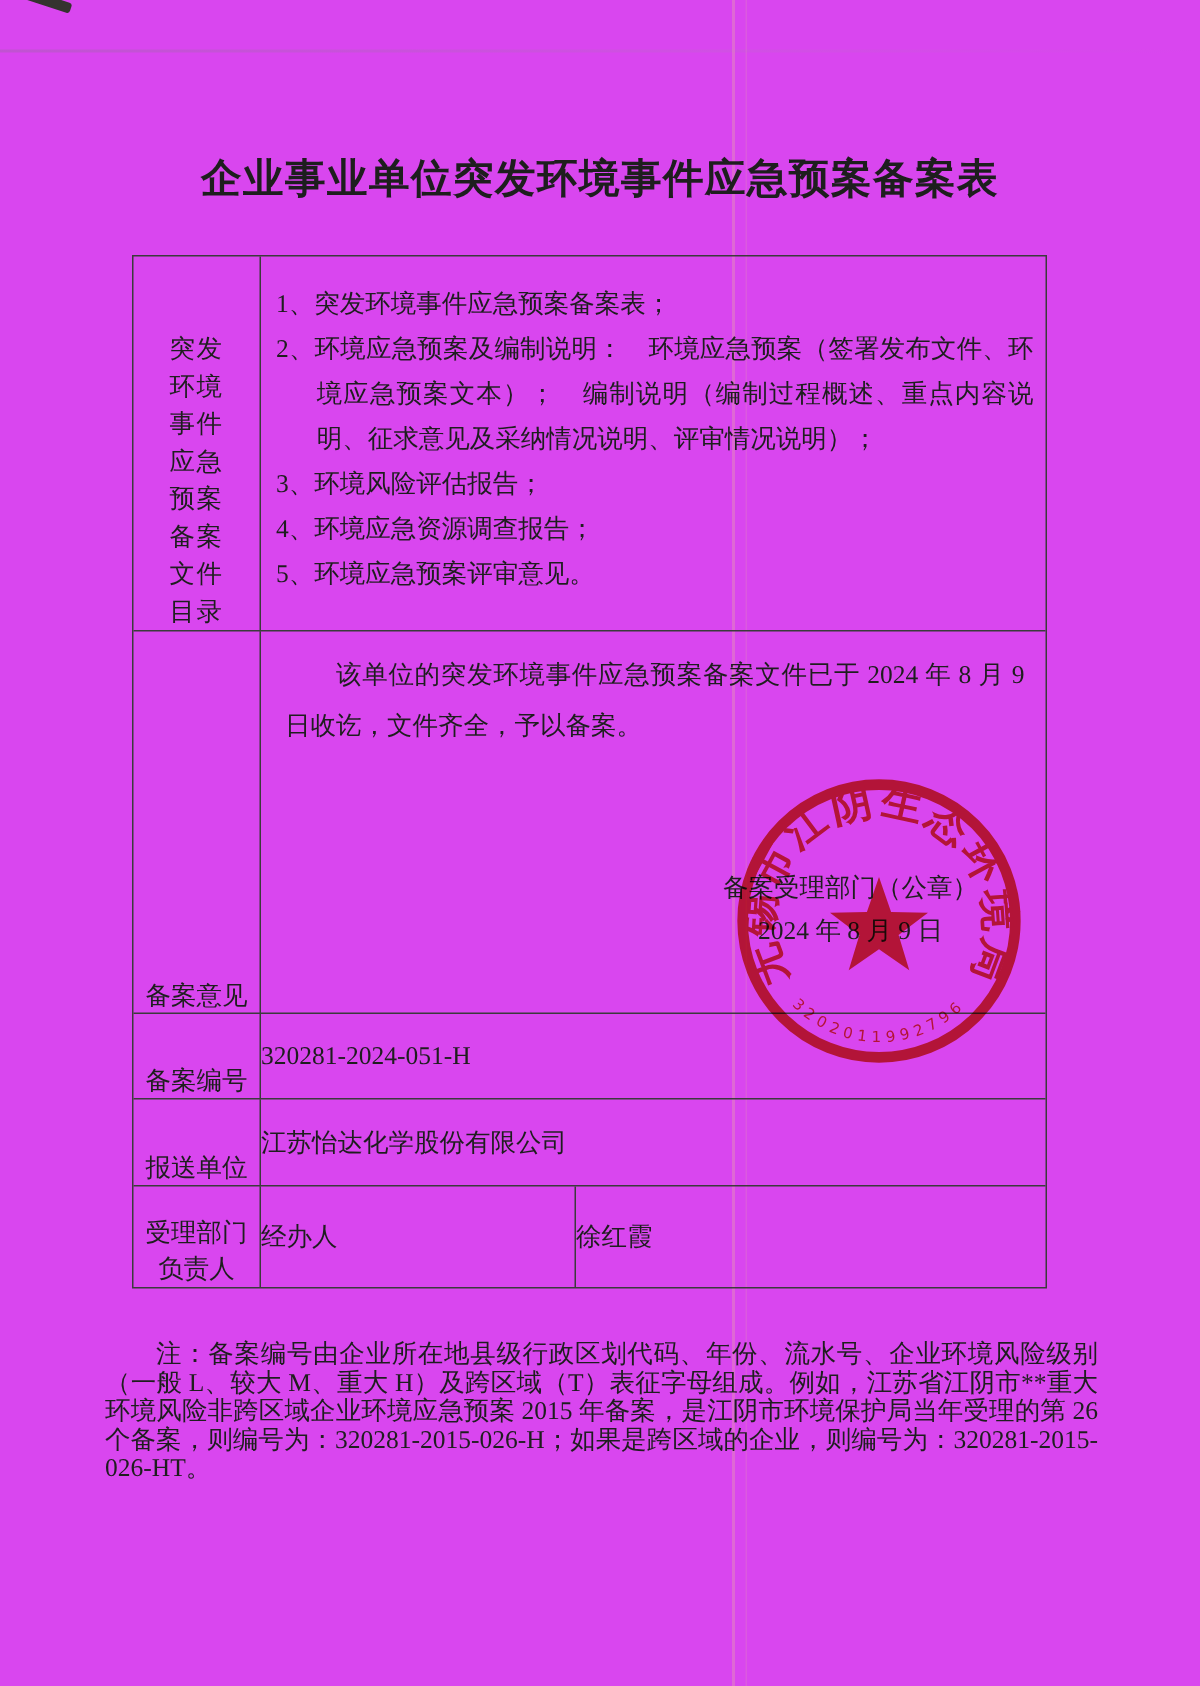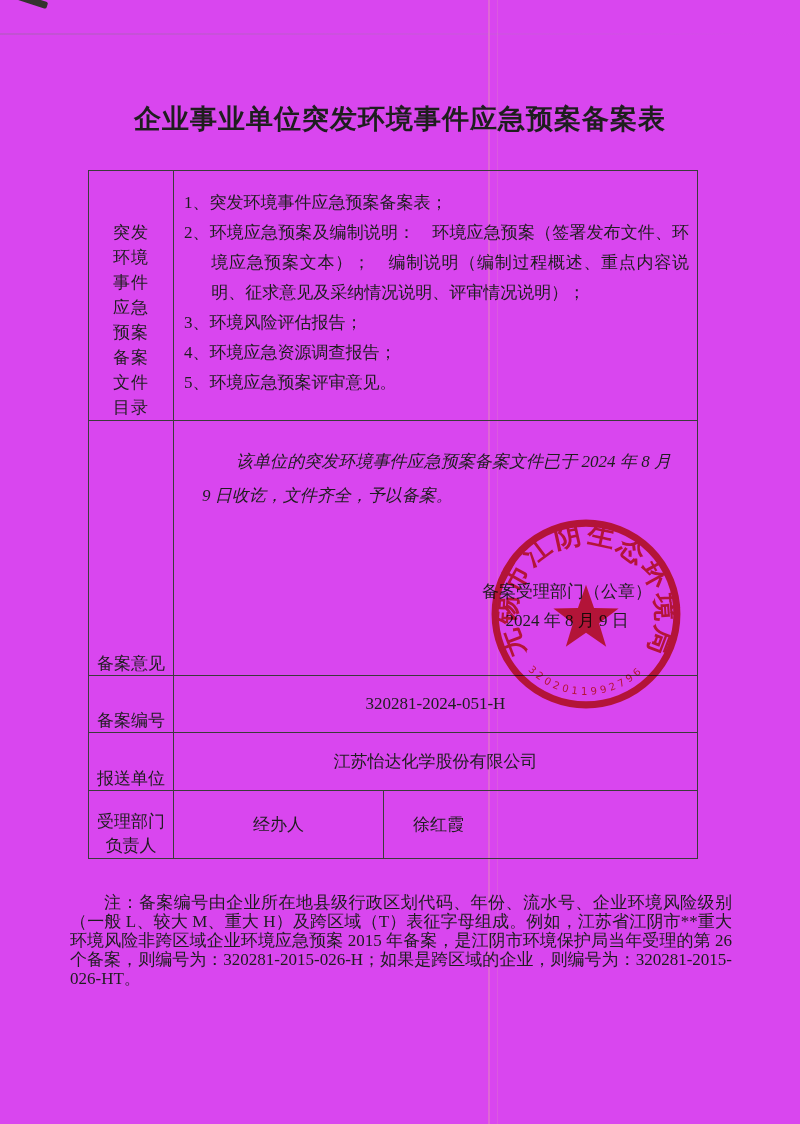--- a/index.html
+++ b/index.html
@@ -29,26 +29,26 @@
     border:1px solid #3b3b3b;
     font-size:17px;
   }
   .cell { border-right:1px solid #3b3b3b; border-bottom:1px solid #3b3b3b; box-sizing:border-box; position:relative; }
   .cell.last-col { border-right:none; }
   .cell.last-row { border-bottom:none; }
   .span3 { grid-column:2 / 5; }
   .label-cell { display:flex; align-items:flex-end; justify-content:center; text-align:center; }
   .v-label { white-space:pre-line; line-height:25px; letter-spacing:1px; }
   .two-line { white-space:pre-line; line-height:24px; }
-  .center-cell { display:flex; align-items:center; justify-content:center; }
+  .center-cell { display:flex; align-items:center; justify-content:flex-start; }
 
   .toc { padding:17px 8px 0 10px; line-height:30px; }
   .toc-item { padding-left:1.6em; text-indent:-1.6em; text-align:justify; }
 
-  .opinion-body { margin:12px; padding:12px 14px 0 16px; line-height:34px; text-indent:2em; text-align:justify;font-style:italic; }
+  .opinion-body { margin:0; padding:12px 14px 0 16px; line-height:34px; text-indent:2em; text-align:justify; }
   .sign-block { position:absolute; right:30px; top:156px; width:200px; text-align:center; line-height:29px; }
 
   .note {
     position:absolute; left:70px; top:876px; width:662px;
     font-size:17px; line-height:19px; text-align:justify; text-indent:2em;
   }
 
   
   .seal-wrap { position:absolute; left:486px; top:514px; width:200px; height:200px;
     mix-blend-mode:multiply; opacity:.92; pointer-events:none; }

